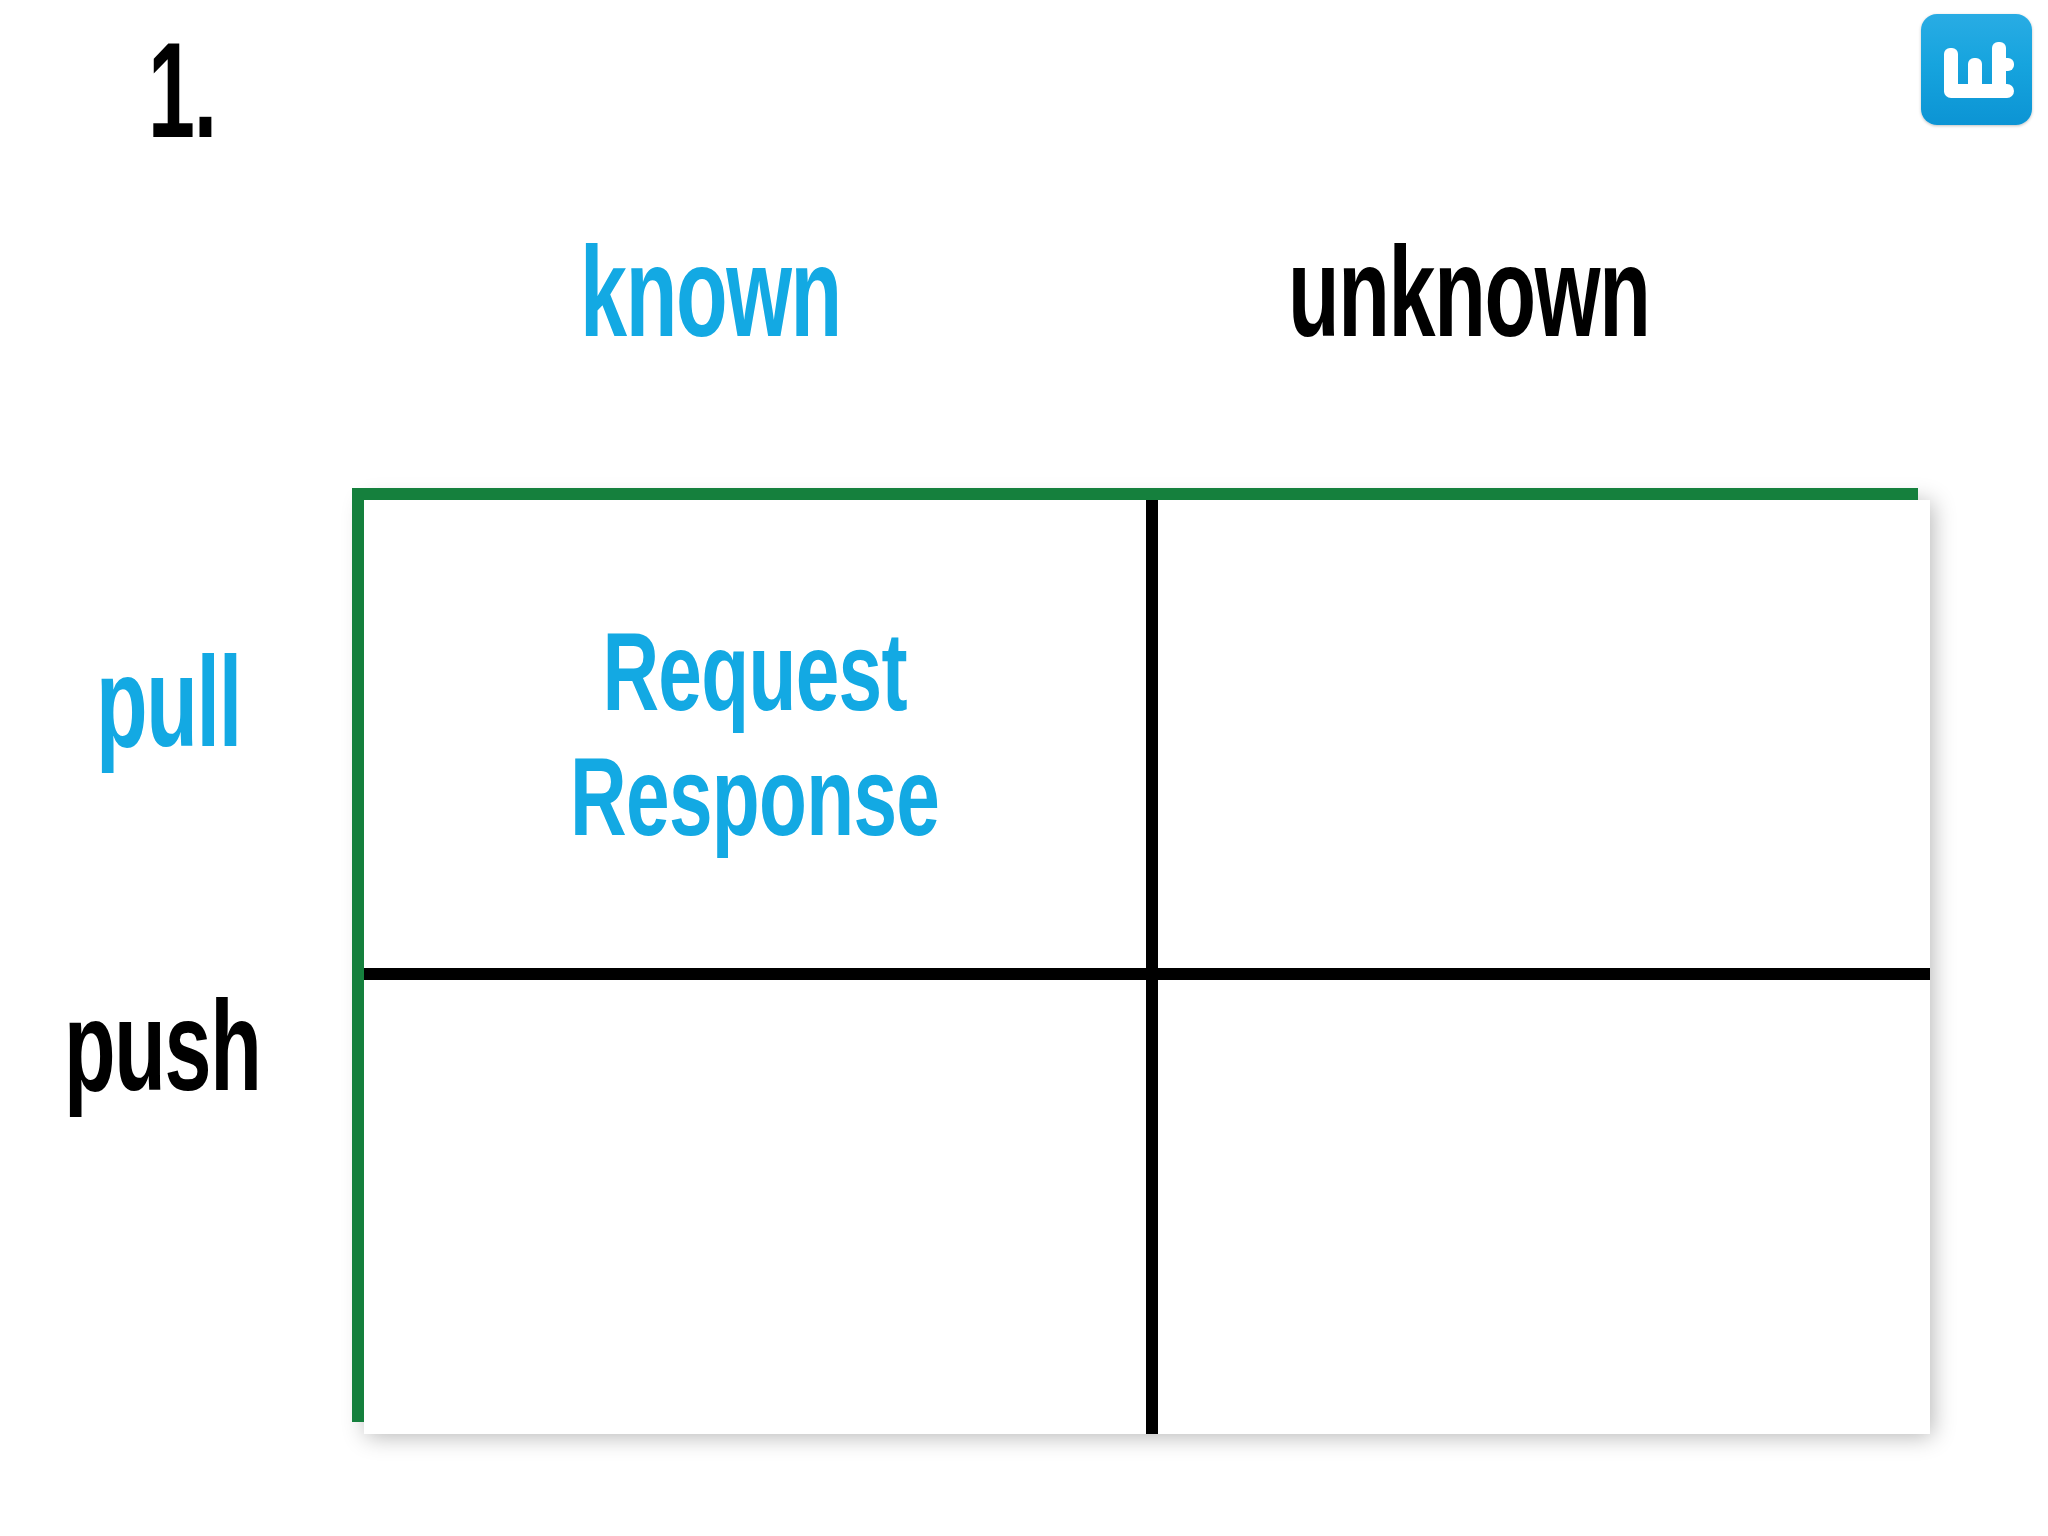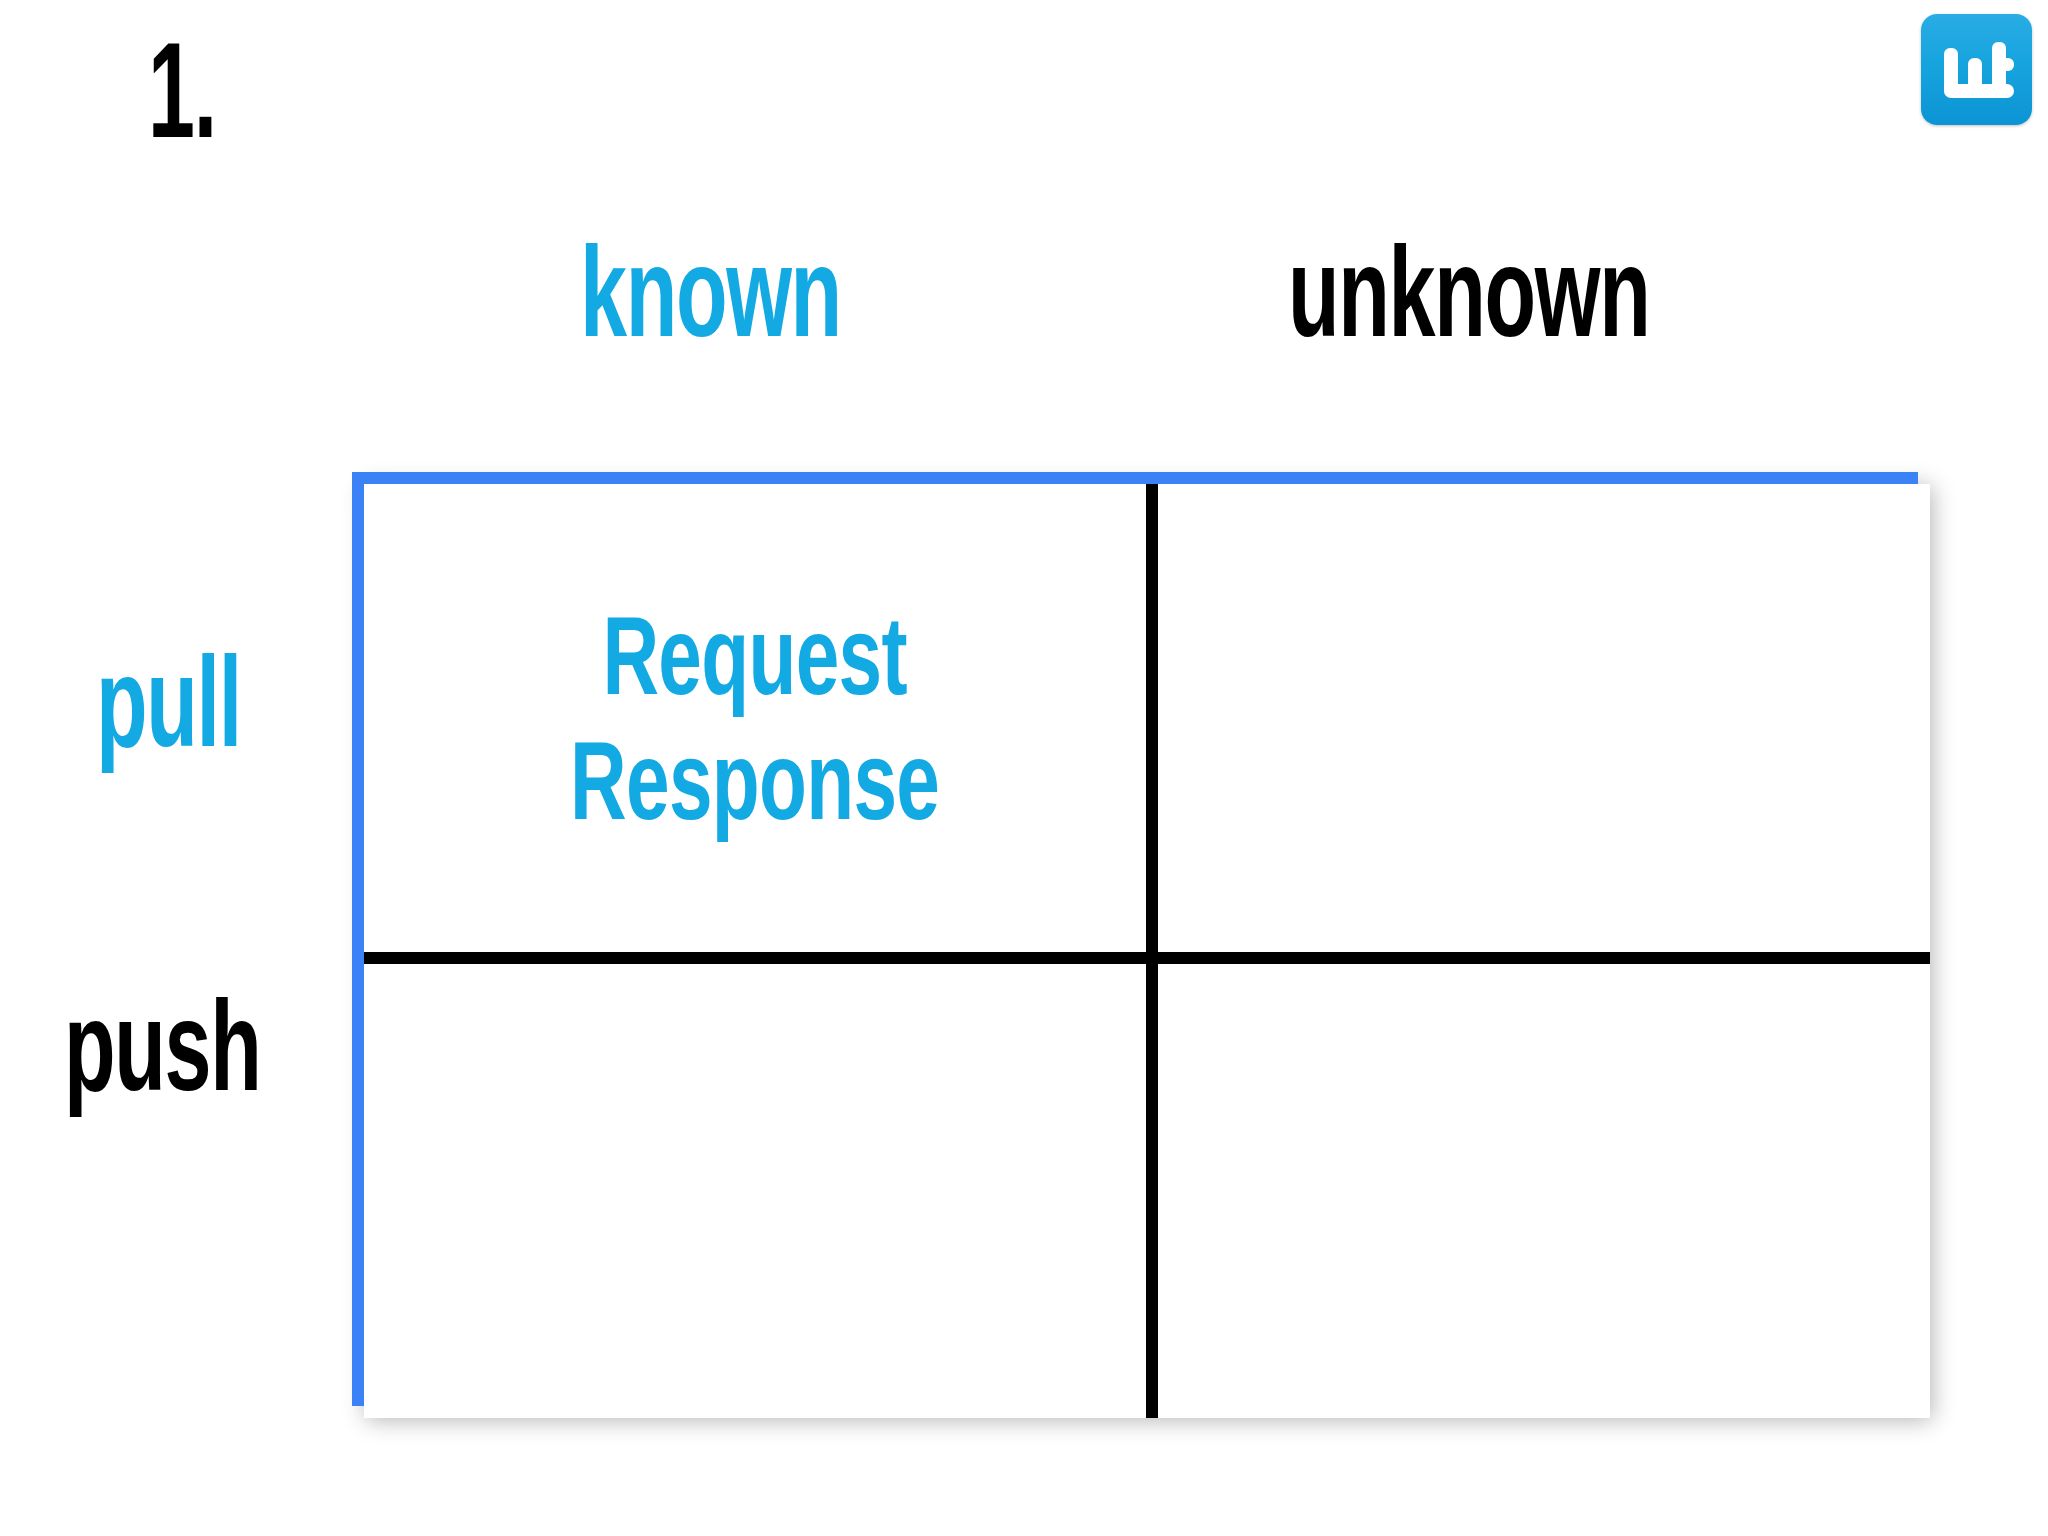--- a/index.html
+++ b/index.html
@@ -81,30 +81,30 @@
   #row-label-push {
     left: 64px;
     top: 982px;
     color: #000000;
   }
 
   
   #matrix {
     position: absolute;
     left: 352px;
-    top: 472px;
+    top: 488px;
     width: 1566px;
     height: 934px;
     display: grid;
     grid-template-columns: 782px 784px;
     grid-template-rows: 468px 466px;
     background: #000000;
     gap: 0;
     box-sizing: border-box;
-    border: 12px solid #3b82f6;
+    border: 12px solid #15803d;
     box-shadow: 14px 14px 22px rgba(0,0,0,0.30);
   }
   #matrix .cell {
     position: relative;
     background: #ffffff;
     box-sizing: border-box;
     display: flex;
     align-items: center;
     justify-content: center;
     overflow: hidden;

